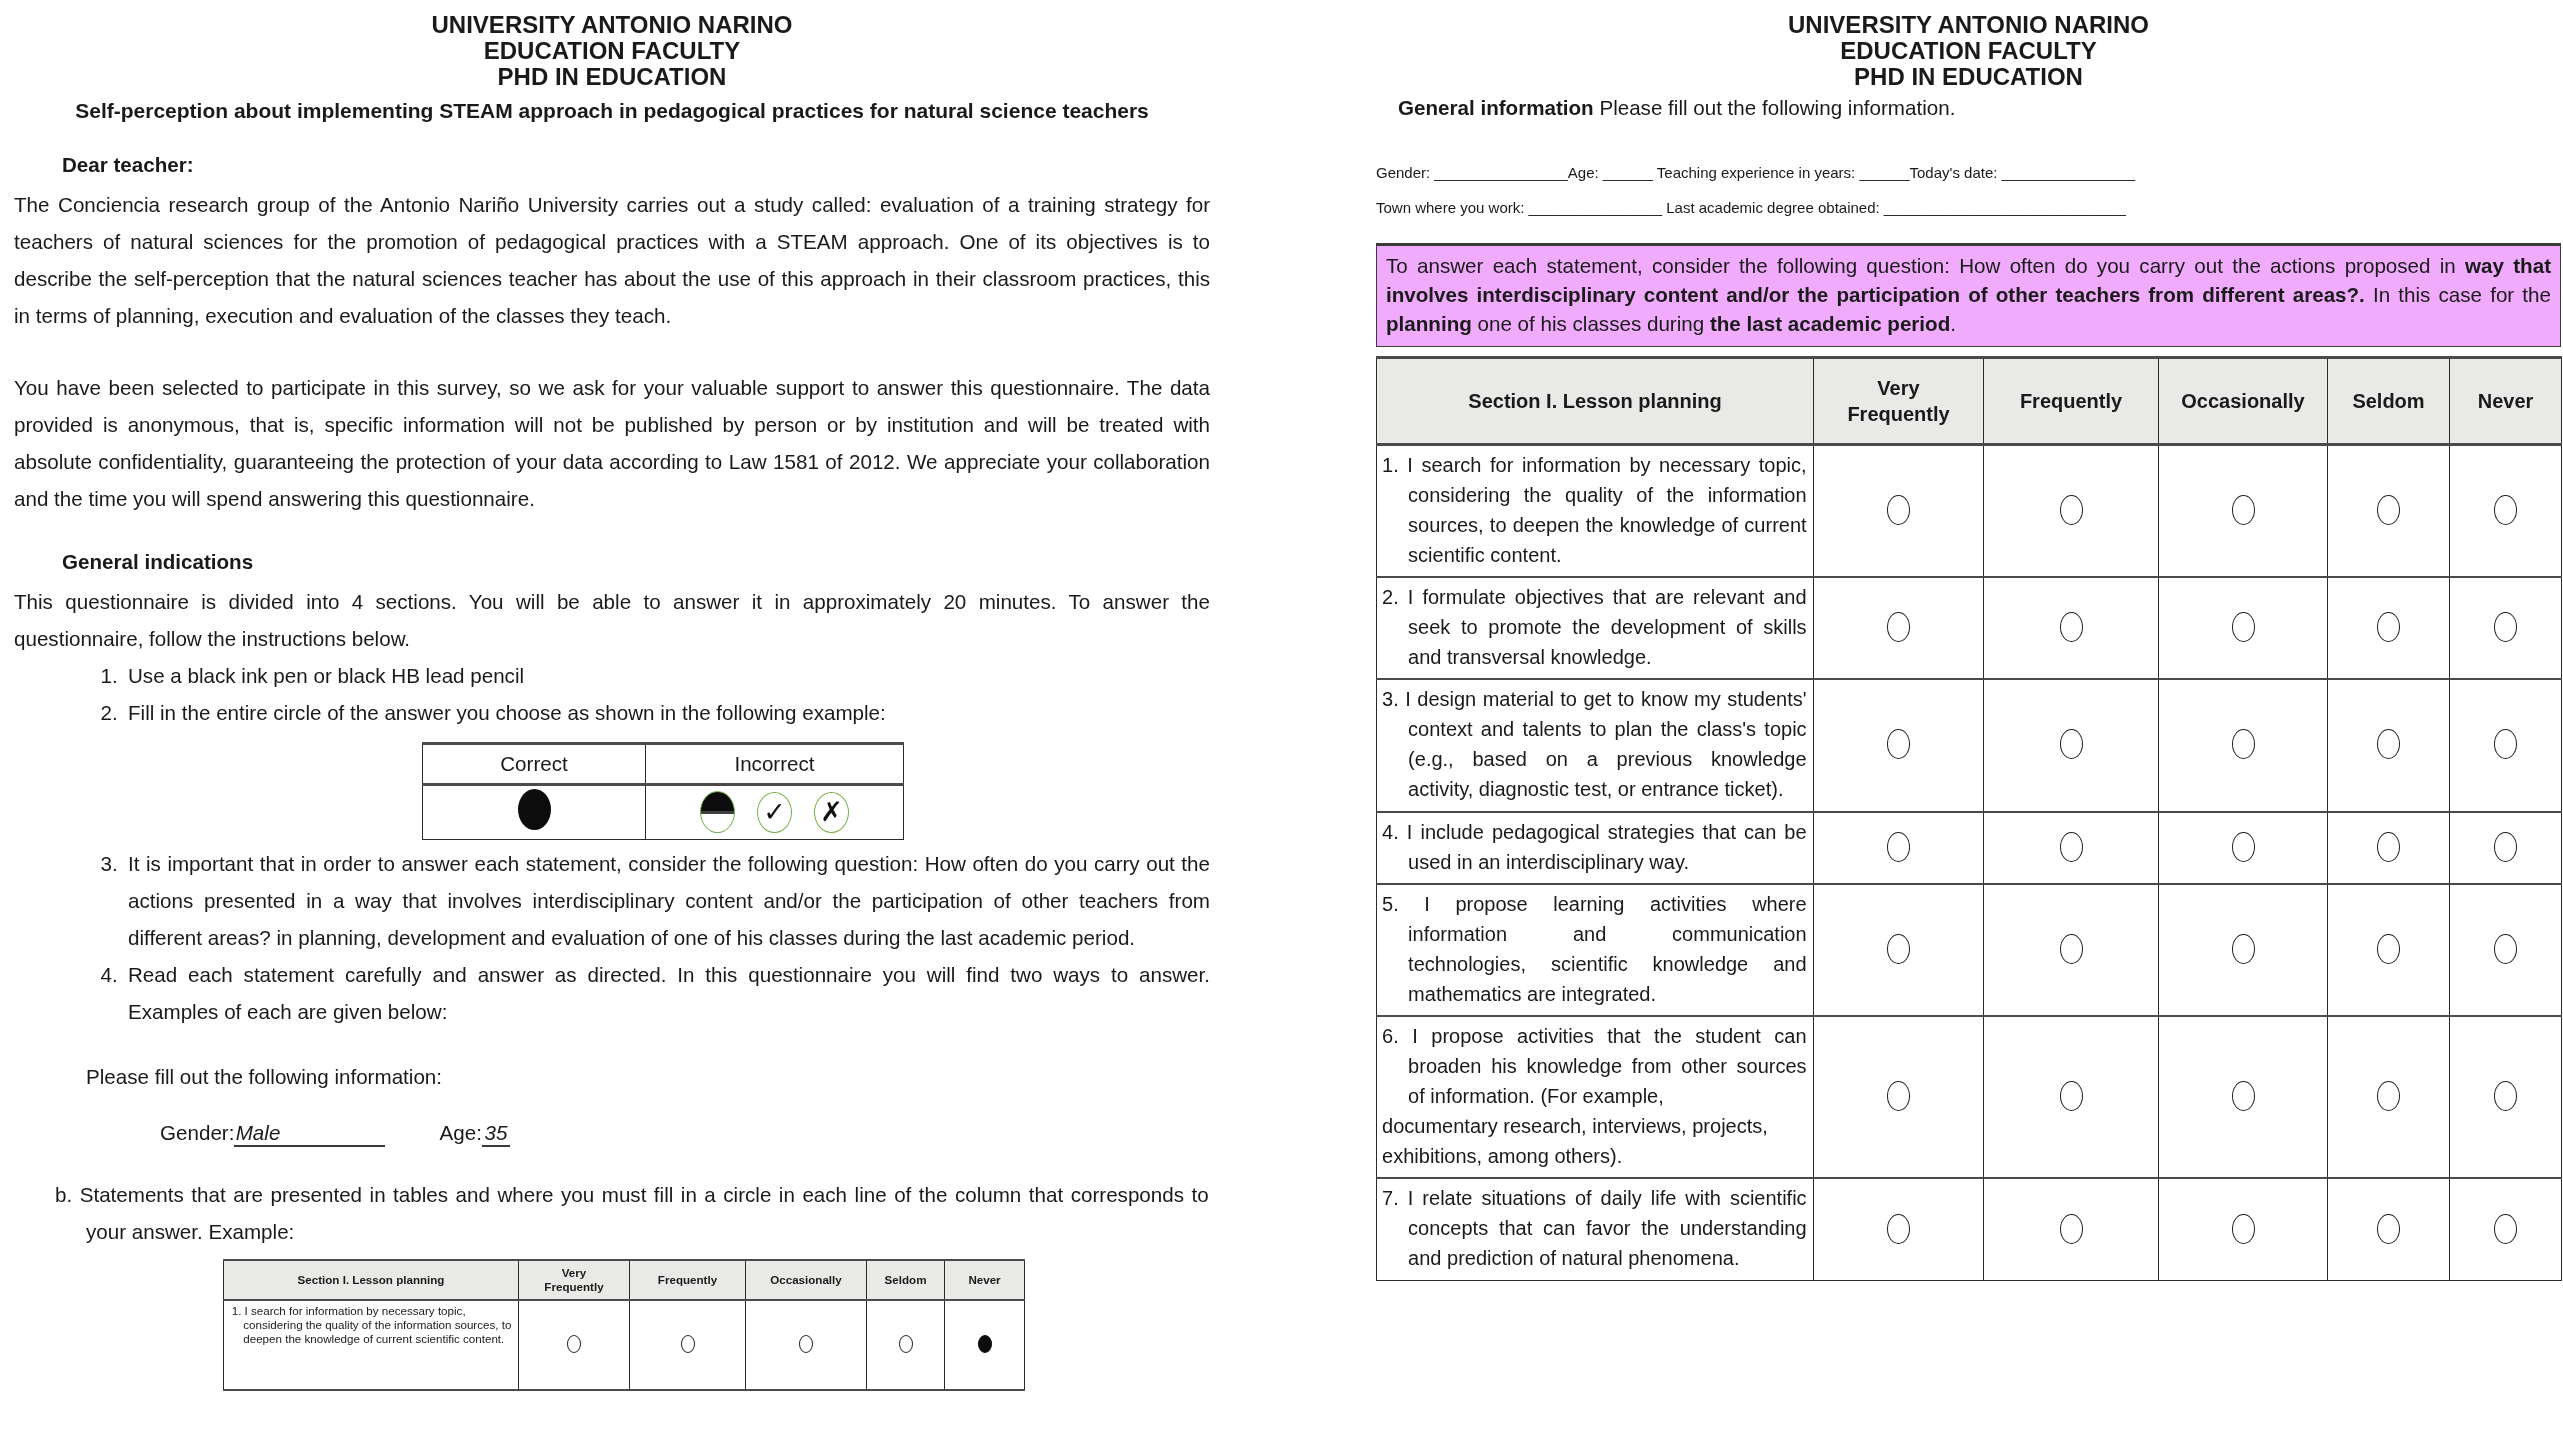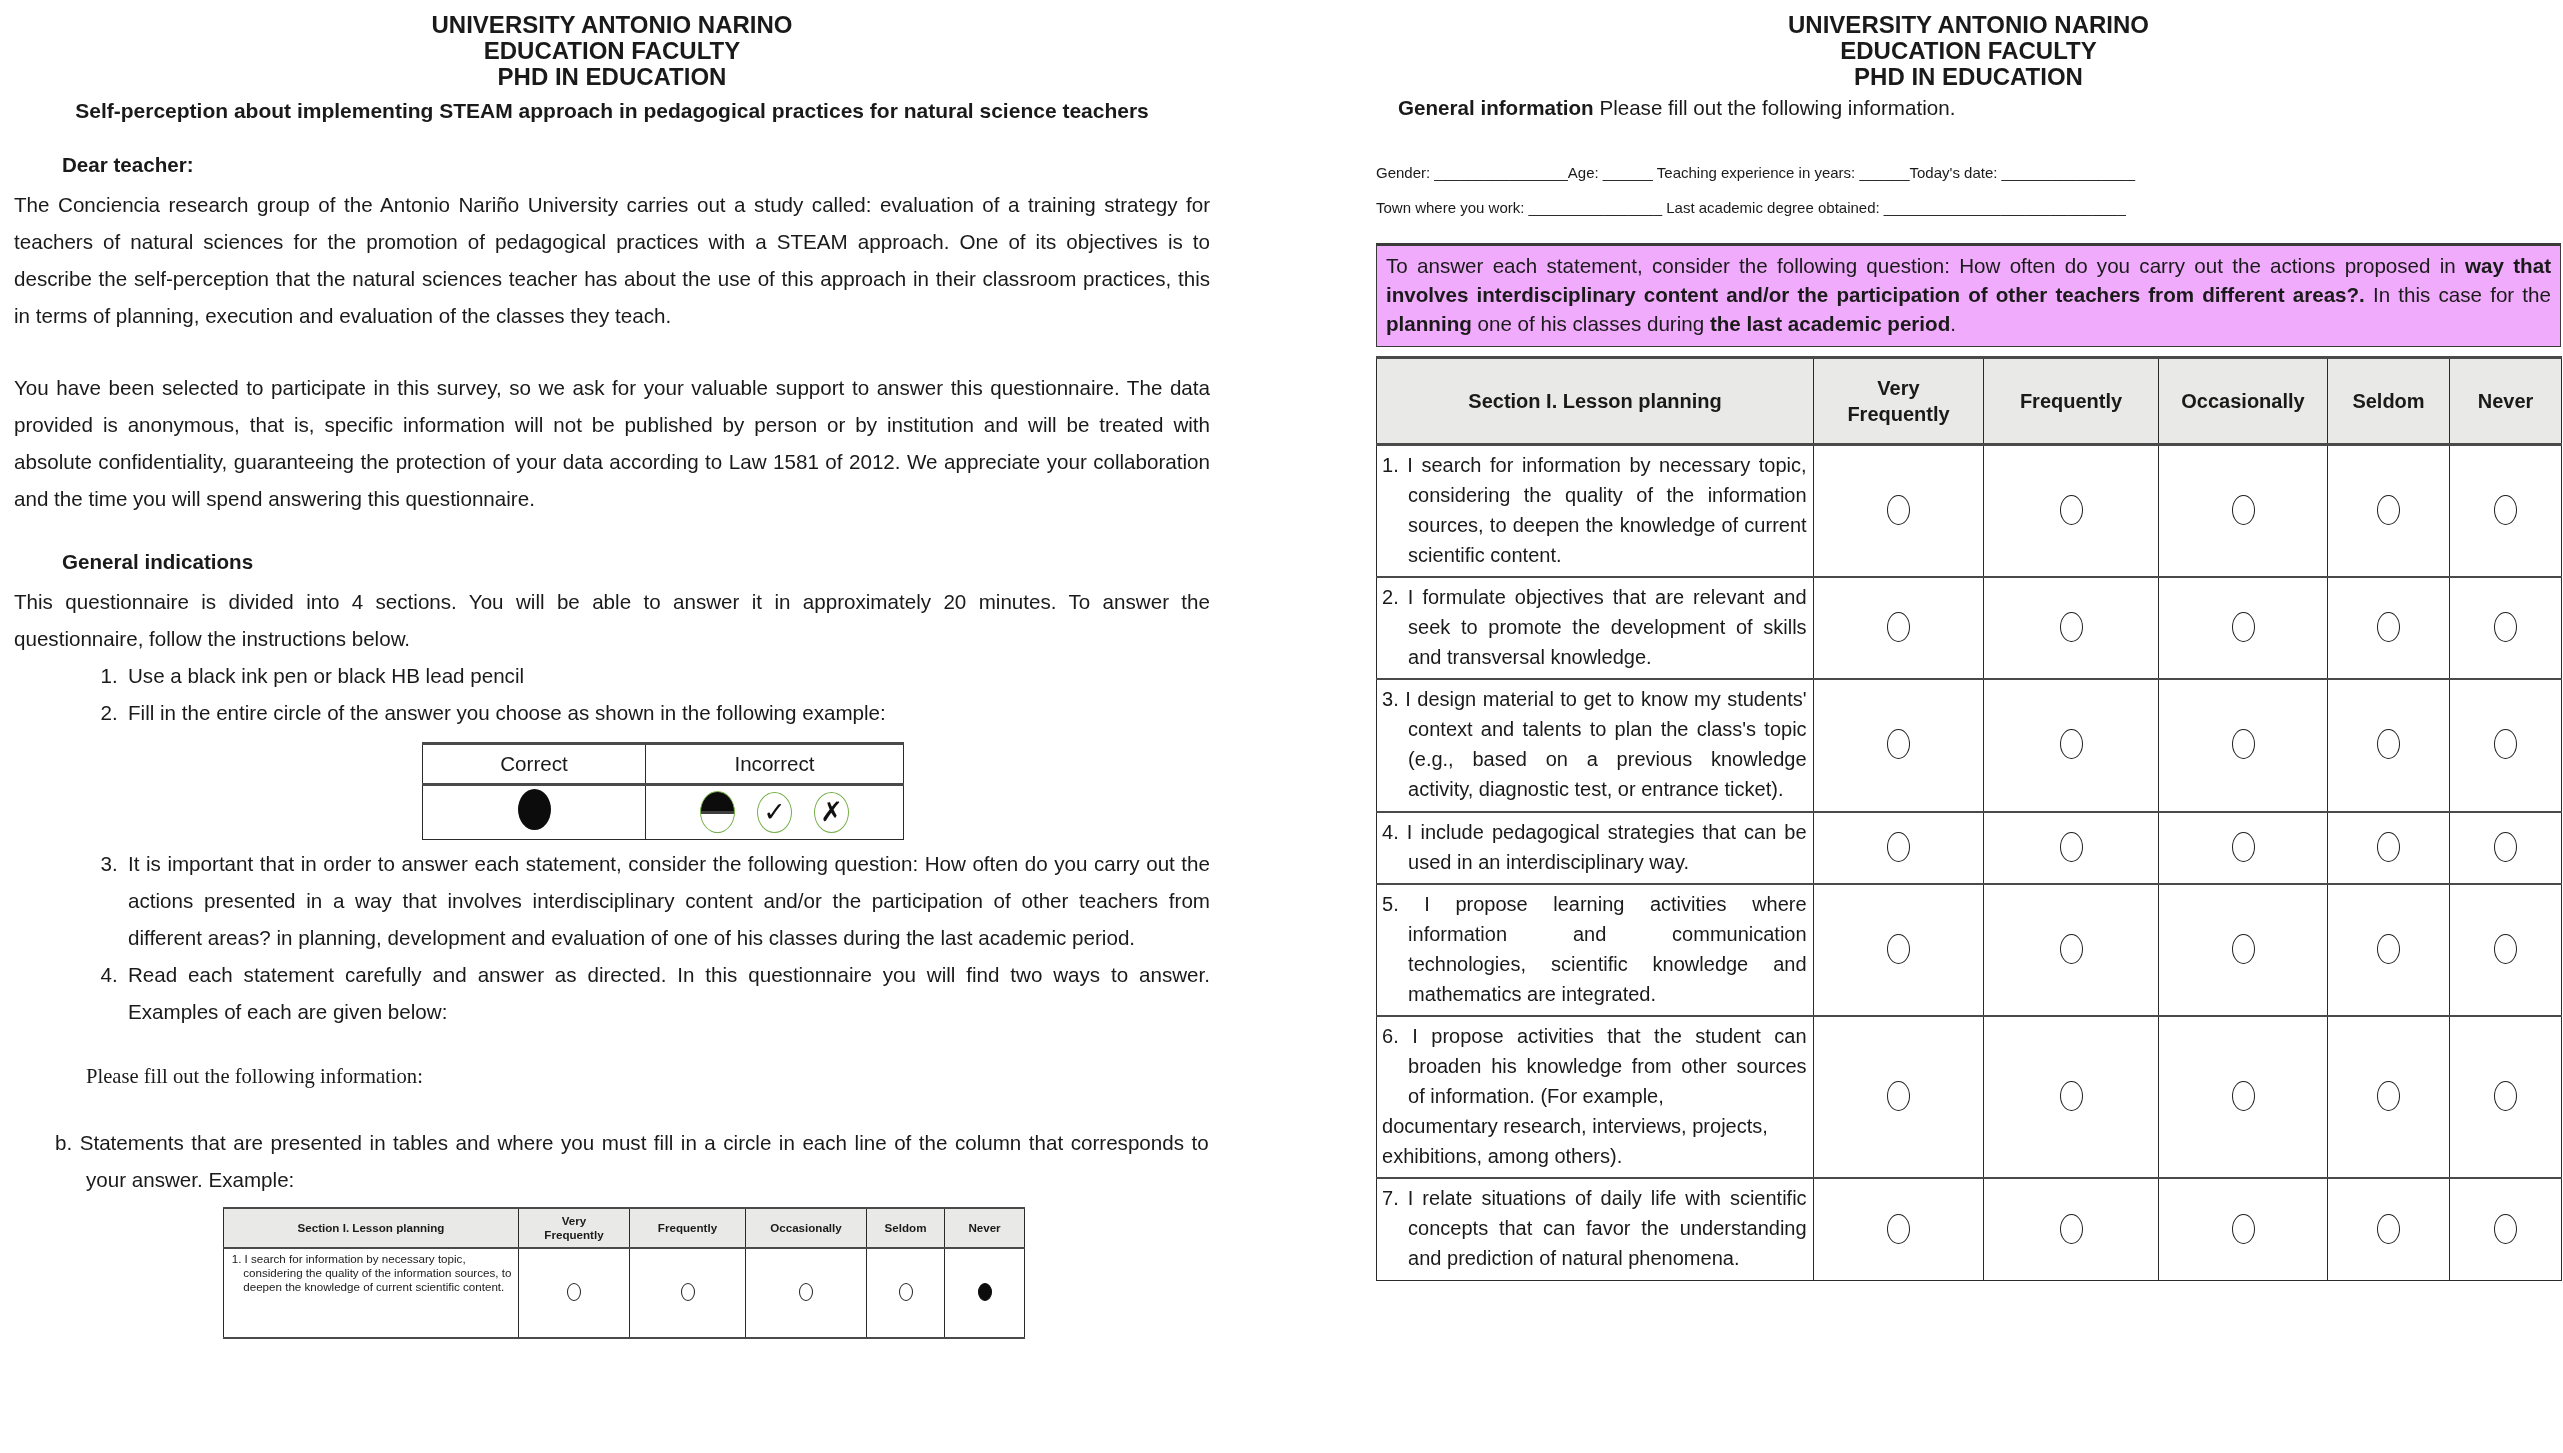--- a/index.html
+++ b/index.html
@@ -29,21 +29,21 @@
   .ex-table .exh{height:36px;border-bottom:3.2px solid #4a4a4a;border-top:3.2px solid #4a4a4a;}
   .ex-table .exb{height:51px;}
   .icon-row{display:flex;justify-content:center;align-items:center;gap:22px;}
   .dot-big{display:inline-block;width:33px;height:41px;border-radius:50%;background:#0c0c0c;}
   .icon-half{display:inline-block;width:35px;height:42px;border-radius:50%;border:1.9px solid #76b04a;
     background:linear-gradient(to bottom,#0c0c0c 0%,#0c0c0c 48%,#3f3f3f 48%,#3f3f3f 55%,#ffffff 55%);box-sizing:border-box;}
   .icon-ring{display:inline-flex;width:35px;height:41px;border-radius:50%;border:1.9px solid #76b04a;
     align-items:center;justify-content:center;font-size:27px;font-weight:bold;color:#111;box-sizing:border-box;}
 
   .indent1{margin-left:72px;}
-  .mt30{margin-top:19px;} .mt44{margin-top:28px;font-family:Liberation Serif, serif;}
+  .mt30{margin-top:19px;} .mt44{margin-top:28px;}
   .gender-row{margin:26px 0 0 146px;font-size:20.6px;}
   .iu{font-style:italic;}
   .blankline{display:inline-block;border-bottom:2.6px solid #3a3a3a;min-width:145px;padding:0 3.9px 0 1.3px;}
   .ageline{display:inline-block;border-bottom:2.6px solid #3a3a3a;padding:0 2.6px;}
   .sp{display:inline-block;width:55px;}
 
   .bitem{font-size:20.6px;line-height:37px;margin-top:29.5px;padding-left:72px;text-indent:-31px;text-align:justify;padding-right:1.3px;}
 
   
   .mini{border-collapse:collapse;table-layout:fixed;margin:9px 0 0 209px;}
@@ -130,20 +130,23 @@
     <span class="num">3.</span>
     <span class="itext">It is important that in order to answer each statement, consider the following question: How often do you carry out the actions presented in a way that involves interdisciplinary content and/or the participation of other teachers from different areas? in planning, development and evaluation of one of his classes during the last academic period.</span>
   </div>
   <div class="li">
     <span class="num">4.</span>
     <span class="itext">Read each statement carefully and answer as directed. In this questionnaire you will find two ways to answer. Examples of each are given below:</span>
   </div>
 
   <p class="para indent1 mt44">Please fill out the following information:</p>
 
+  <div class="gender-row">
+    <span>Gender:</span><span class="blankline"><span class="iu">Male</span></span><span class="sp"></span><span>Age:</span><span class="ageline"><span class="iu">35</span></span>
+  </div>
 
   <div class="bitem">b. Statements that are presented in tables and where you must fill in a circle in each line of the column that corresponds to your answer. Example:</div>
 
   <table class="mini">
     <colgroup>
       <col style="width:295px">
         <col style="width:111px">
         <col style="width:116px">
       <col style="width:121px">
         <col style="width:78px">

